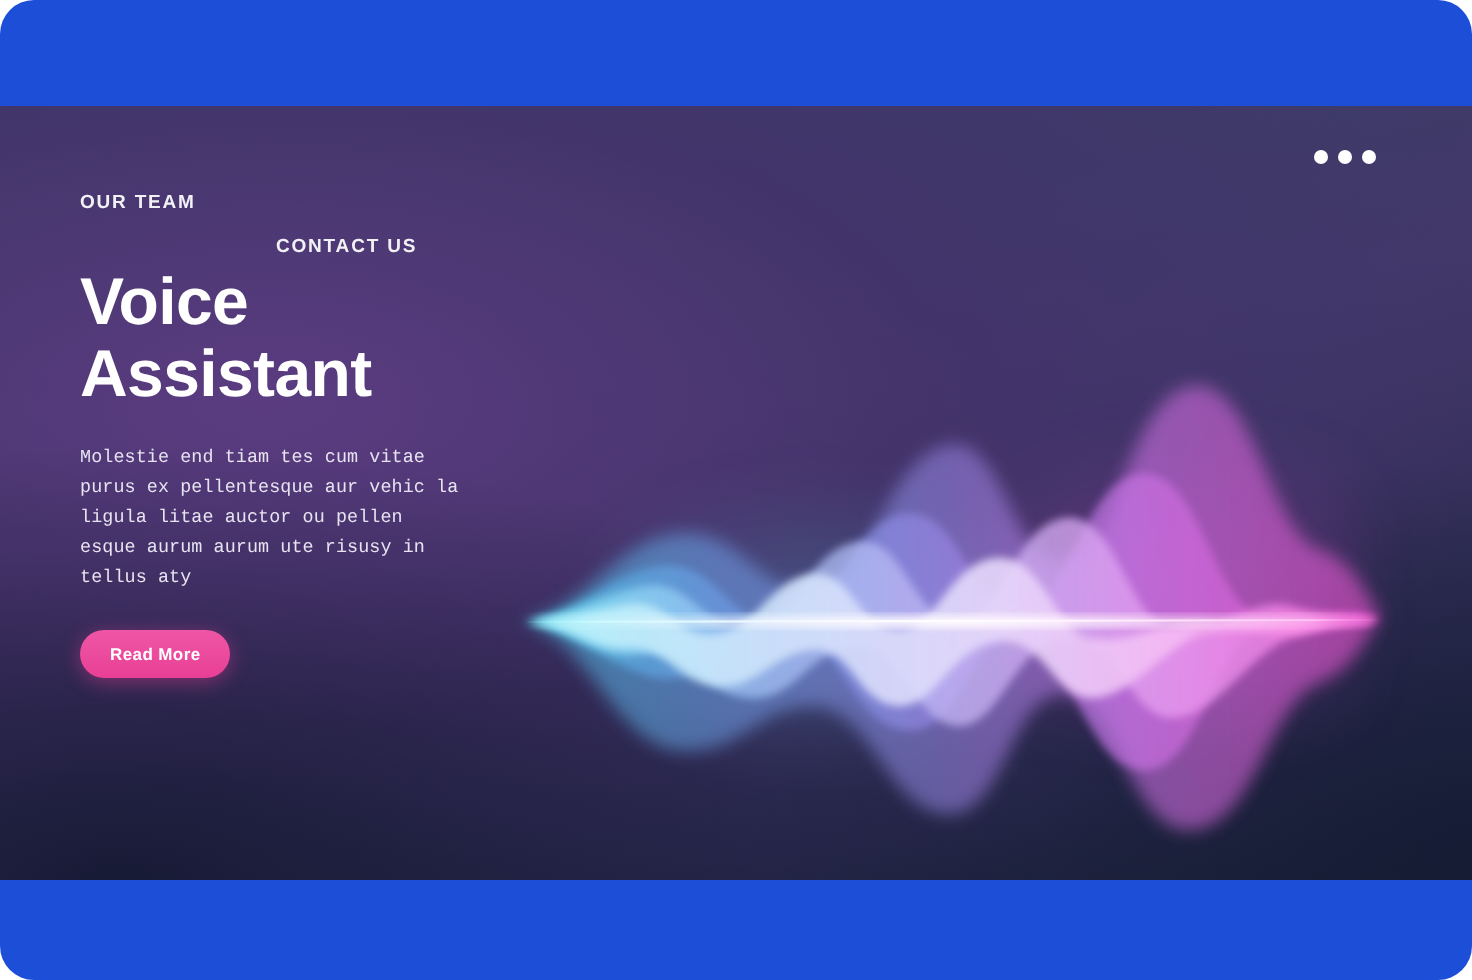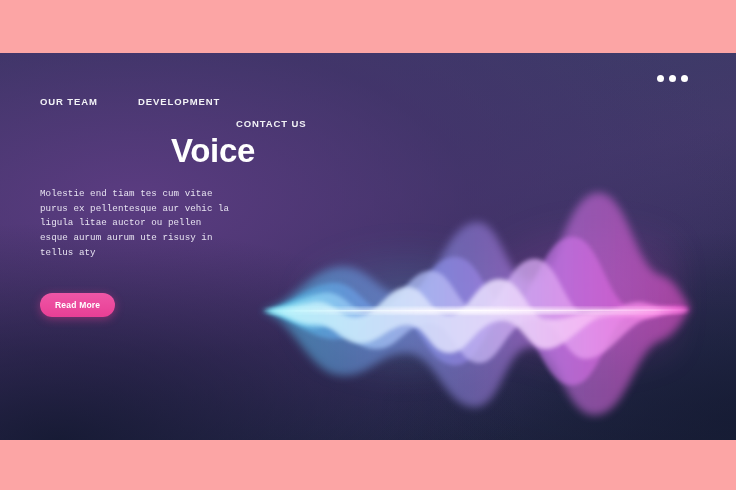--- a/index.html
+++ b/index.html
@@ -13,21 +13,22 @@
     overflow: hidden;
     font-family: "Liberation Sans", sans-serif;
     -webkit-font-smoothing: antialiased;
   }
 
   
   .page {
     position: relative;
     width: 736px;
     height: 490px;
-    background: #fca5a5;
+    background: #1d4ed8;
+    border-radius: 17px;
   }
 
   
   .hero {
     position: absolute;
     left: 0;
     top: 53px;
     width: 736px;
     height: 387px;
     overflow: hidden;
@@ -97,34 +98,33 @@
     width: 215px;
     z-index: 5;
   }
   .headline {
     color: #ffffff;
     font-size: 33px;
     line-height: 1.08;
     font-weight: bold;
     letter-spacing: -0.3px;
     margin: 0;
-    text-align: right;
   }
   .headline .ln { display: block; }
   .body-copy {
     margin: 18px 0 0 0;
     color: #e7e3f1;
     font-size: 9.2px;
     line-height: 1.62;
     letter-spacing: 0.05px;
     width: 190px;
     font-family: Liberation Mono, monospace;
   }
   .cta {
-    margin-top: 32px;
+    margin-top: 18px;
     display: inline-block;
     background: linear-gradient(180deg, #ef56a6 0%, #e83f95 100%);
     color: #ffffff;
     font-size: 8.5px;
     font-weight: bold;
     letter-spacing: 0.2px;
     padding: 7px 15px 7px 15px;
     border: none;
     border-radius: 14px;
     cursor: pointer;
@@ -172,36 +172,34 @@
 
 <div class="page">
 
   <div class="hero">
 
     <div class="nav">
       <div class="nav-slot">
         <span class="nav-item">OUR TEAM</span>
       </div>
       <div class="nav-slot">
-        <span class="nav-item">DEVELOPMENT</span>
-      </div>
-      <div class="nav-slot">
         <span class="nav-item">CONTACT US</span>
       </div>
     </div>
 
     <div class="menu-dots">
       <span class="dot"></span>
       <span class="dot"></span>
       <span class="dot"></span>
     </div>
 
     <div class="copy">
       <h1 class="headline">
         <span class="ln">Voice</span>
+        <span class="ln">Assistant</span>
       </h1>
       <p class="body-copy">Molestie end tiam tes cum vitae purus ex pellentesque aur vehic la ligula litae auctor ou pellen esque aurum aurum ute risusy in tellus aty</p>
       <button class="cta">Read More</button>
     </div>
 
     <div class="glow-halo"></div>
 
     <div class="wave-wrap">
       <svg viewBox="0 0 460 290" xmlns="http://www.w3.org/2000/svg" aria-hidden="true">
         <defs>

